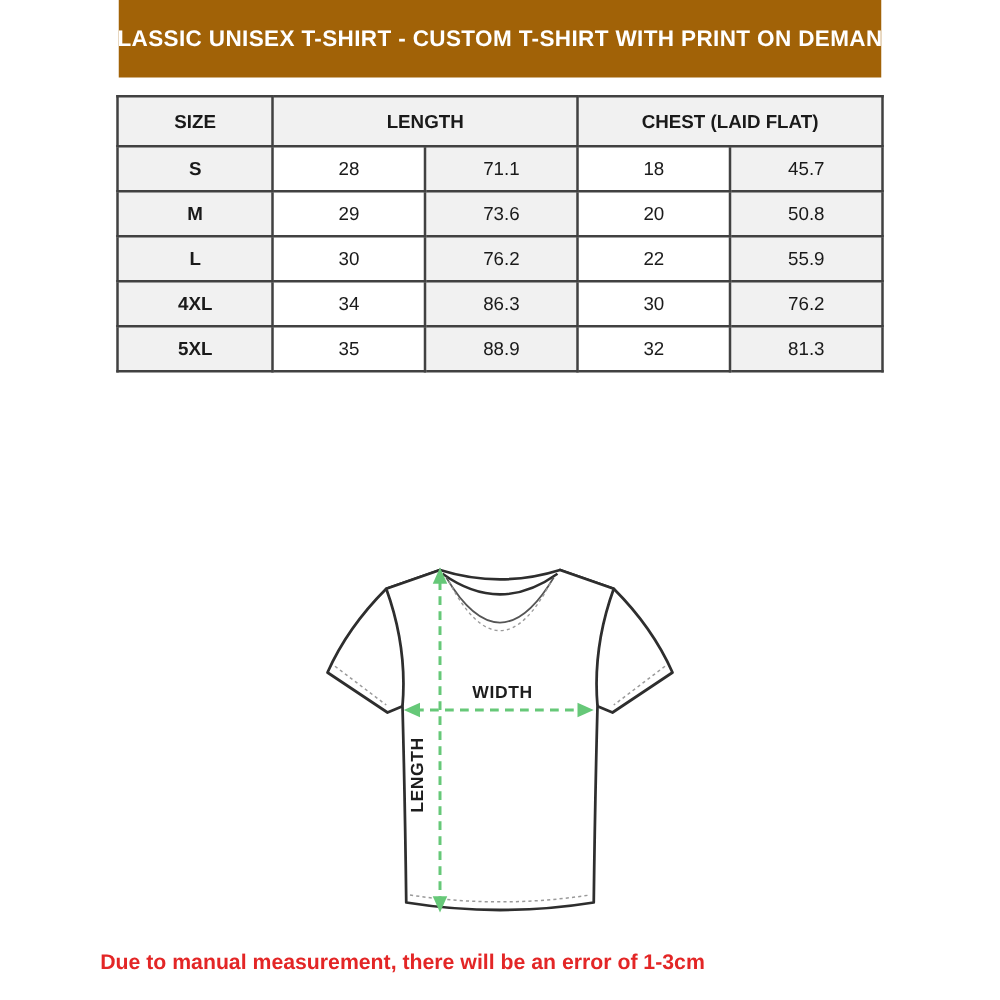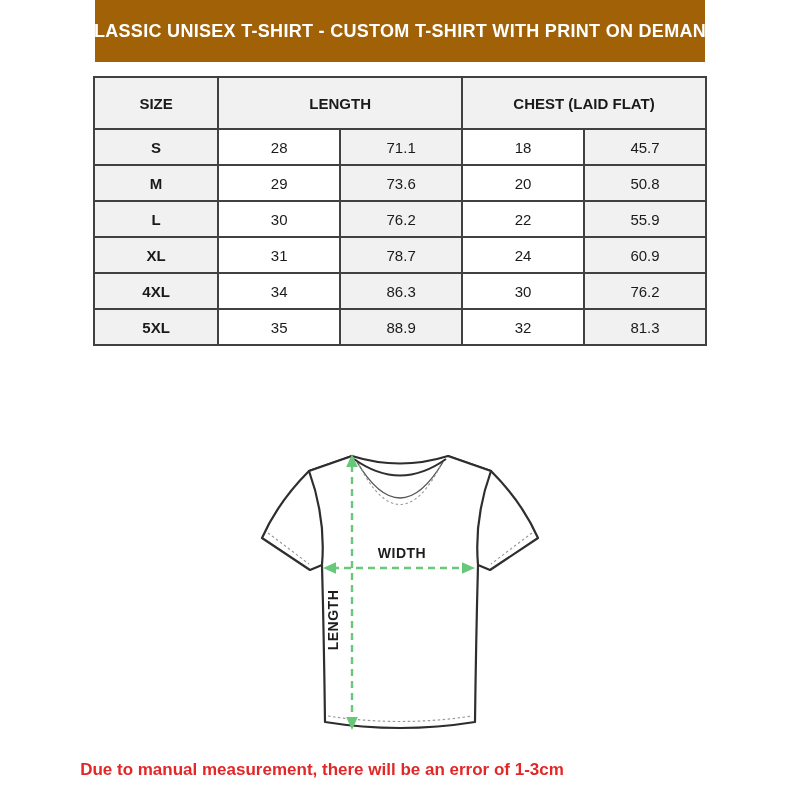--- a/index.html
+++ b/index.html
@@ -36,21 +36,21 @@
     border-collapse: collapse;
     table-layout: fixed;
   }
   .size-chart th, .size-chart td {
     border: 2px solid #414141;
     text-align: center;
     vertical-align: middle;
     font-size: 15px;
     color: #1a1a1a;
   }
-  .size-chart th { height: 52px; background: #f1f1f1; font-weight: bold; }
+  .size-chart th { height: 40px; background: #f1f1f1; font-weight: bold; }
   .size-chart td { height: 36px; }
   .size-chart td.cell-size { background: #f1f1f1; font-weight: bold; }
   .size-chart td.cell-in  { background: #ffffff; font-weight: normal; margin-left: 36px; }
   .size-chart td.cell-cm  { background: #f1f1f1; font-weight: normal; text-align: center; }
   .col-1 { width: 20.3%; } .col-x { width: 19.925%; }
 
   
   .tshirt-wrap {
     position: absolute;
     left: 240px; top: 430px;
@@ -113,27 +113,20 @@
       <td class="cell-cm">50.8</td>
     </tr>
     <tr>
       <td class="cell-size">L</td>
       <td class="cell-in">30</td>
       <td class="cell-cm">76.2</td>
       <td class="cell-in">22</td>
       <td class="cell-cm">55.9</td>
     </tr>
     <tr>
-      <td class="cell-size">XL</td>
-      <td class="cell-in">31</td>
-      <td class="cell-cm">78.7</td>
-      <td class="cell-in">24</td>
-      <td class="cell-cm">60.9</td>
-    </tr>
-    <tr>
       <td class="cell-size">4XL</td>
       <td class="cell-in">34</td>
       <td class="cell-cm">86.3</td>
       <td class="cell-in">30</td>
       <td class="cell-cm">76.2</td>
     </tr>
     <tr>
       <td class="cell-size">5XL</td>
       <td class="cell-in">35</td>
       <td class="cell-cm">88.9</td>

